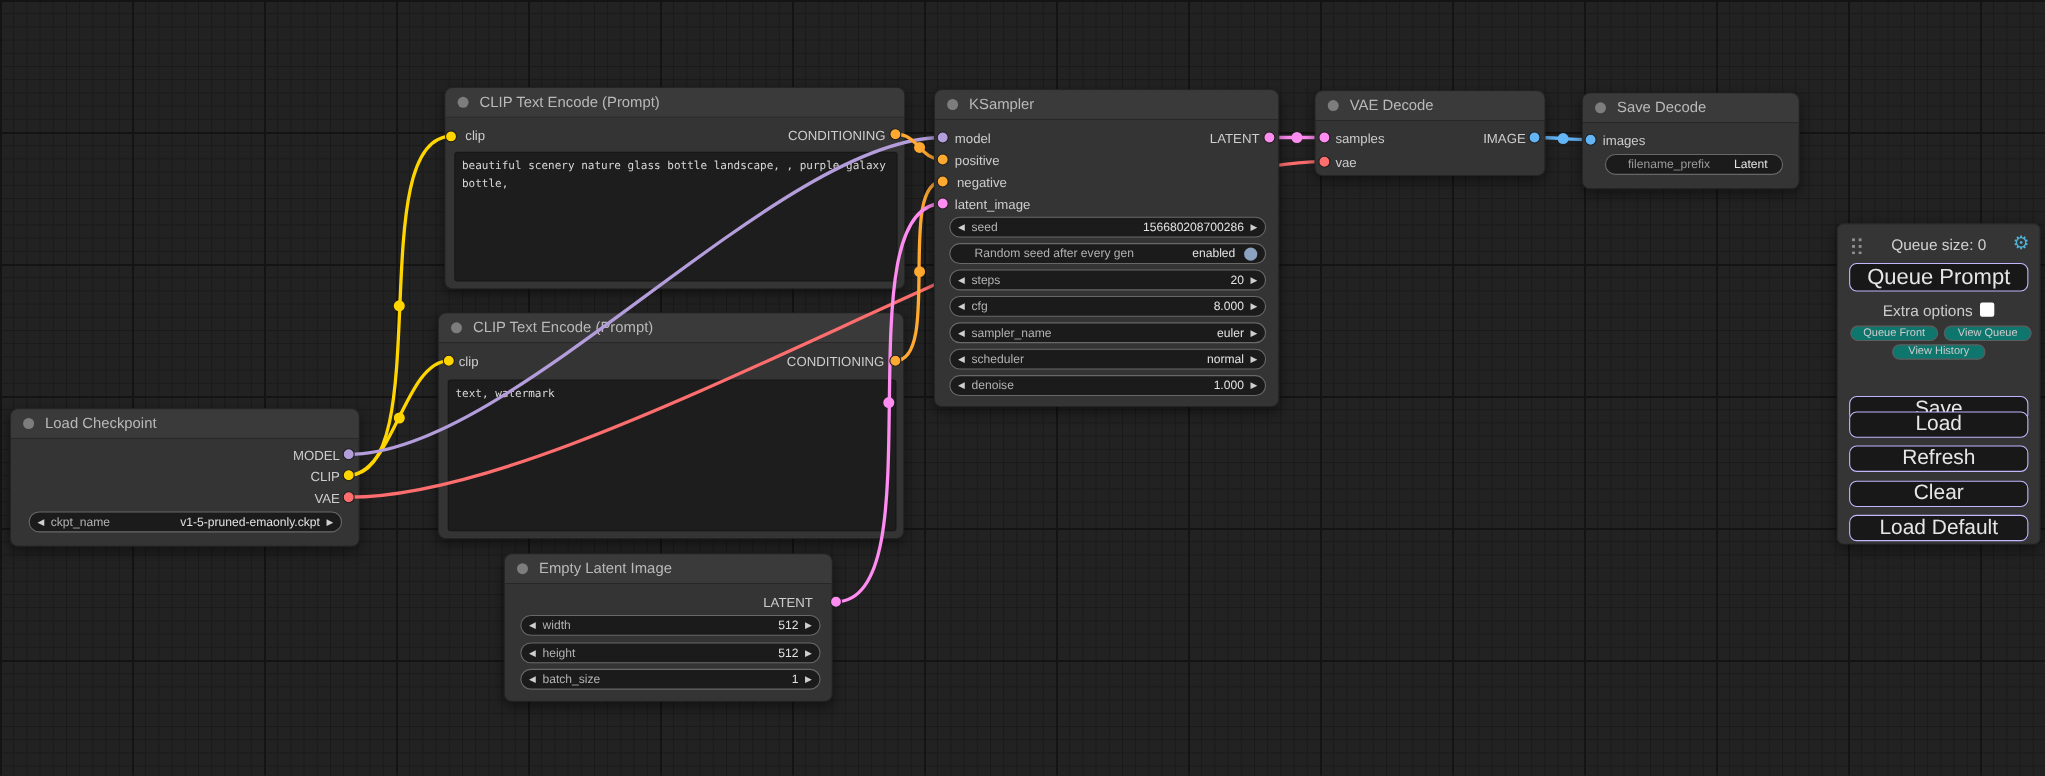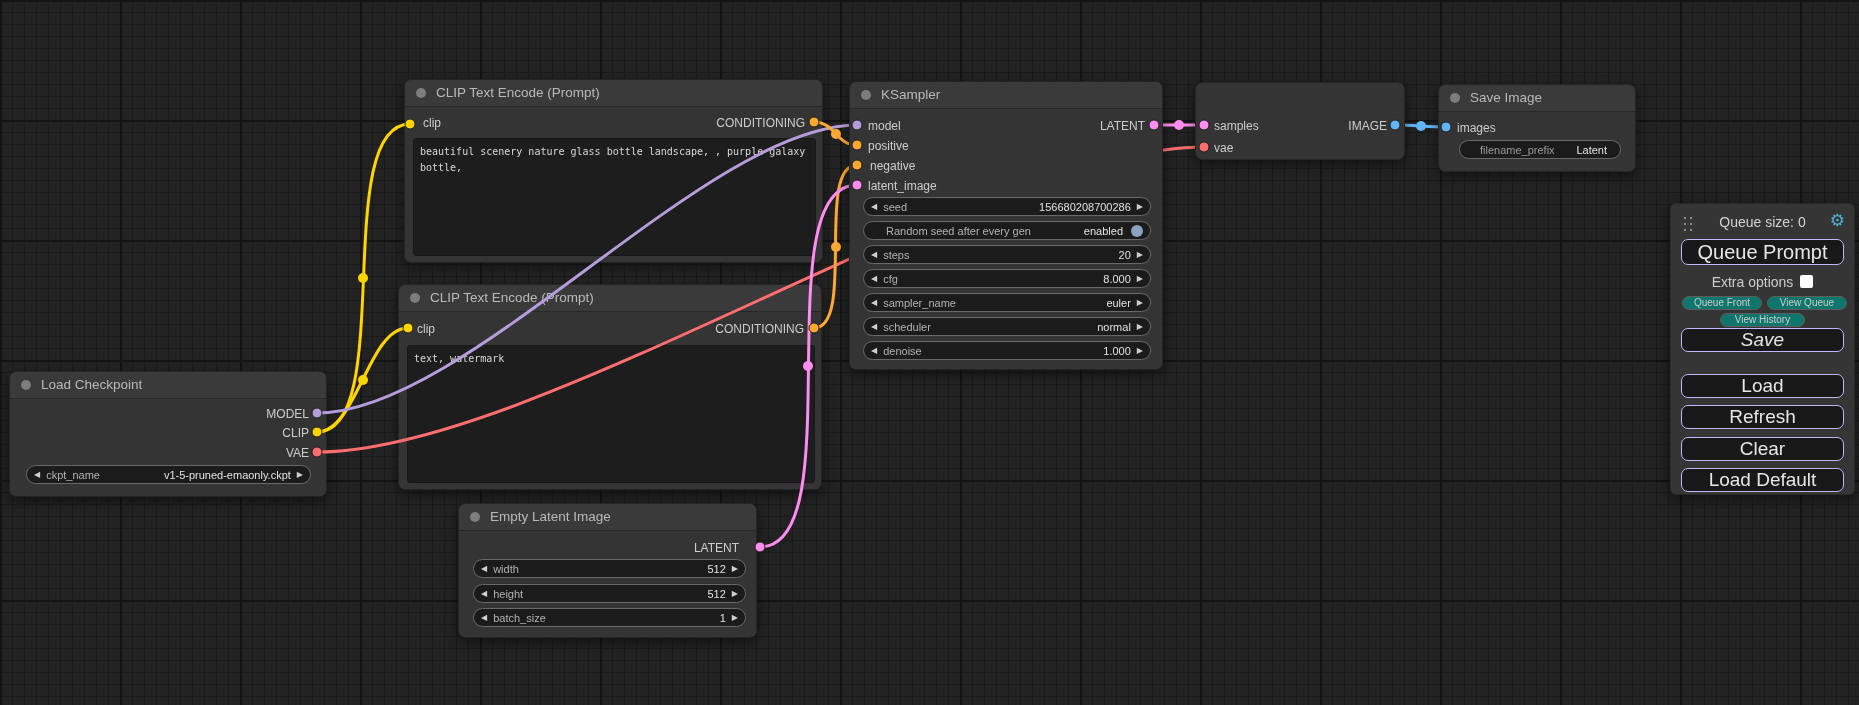--- a/index.html
+++ b/index.html
@@ -191,29 +191,33 @@
   </div>
   <div class="widget" style="left:13px;top:259px;width:288px;">
     <span class="arrow">◀</span>
     <span class="wlabel">denoise</span>
     <span class="wvalue">1.000</span>
     <span class="arrow">▶</span>
   </div>
 </div>
 
 <div class="node z-over" style="left:1195px;top:82px;width:210px;height:78px;">
+  <div class="title">
+    <span class="tdot"></span>
+    <span>VAE Decode</span>
+  </div>
   <div class="row in" style="left:0;top:33px;">samples</div>
   <div class="row in" style="left:0;top:55px;">vae</div>
   <div class="row out" style="top:33px;">IMAGE</div>
 </div>
 
 <div class="node z-over" style="left:1438px;top:84px;width:198px;height:88px;">
   <div class="title">
     <span class="tdot"></span>
-    <span>Save Image</span>
+    <span>Save Decode</span>
   </div>
   <div class="row in" style="left:0;top:33px;">images</div>
   <div class="widget" style="left:20px;top:55px;width:162px;padding-left:14px;">
     <span class="wlabel" style="color:#9a9a9a;">filename_prefix</span>
     <span class="wvalue">Latent</span>
   </div>
 </div>
 
 <svg id="ports" class="layer" width="1859" height="705" viewBox="0 0 1859 705">
   <g stroke="#1e1e1e" stroke-width="1">
@@ -242,18 +246,18 @@
   <div class="hdr">Queue size: 0</div>
   <div class="gear">⚙</div>
   <div class="btn qp">Queue Prompt</div>
   <div class="extra">
     <span>Extra options</span>
     <span class="checkbox"></span>
   </div>
   <div class="pillbtn" style="left:11px;top:92px;width:80px;">Queue Front</div>
   <div class="pillbtn" style="left:96px;top:92px;width:80px;">View Queue</div>
   <div class="pillbtn" style="left:49px;top:109px;width:85px;">View History</div>
-  <div class="btn big" style="top:124px;font-style:italic;">Save</div>
+  <div class="btn big" style="top:156px;">Save</div>
   <div class="btn big" style="top:170px;">Load</div>
   <div class="btn big" style="top:201px;">Refresh</div>
   <div class="btn big" style="top:233px;">Clear</div>
   <div class="btn big" style="top:264px;">Load Default</div>
 </div>
 
 </body></html>

